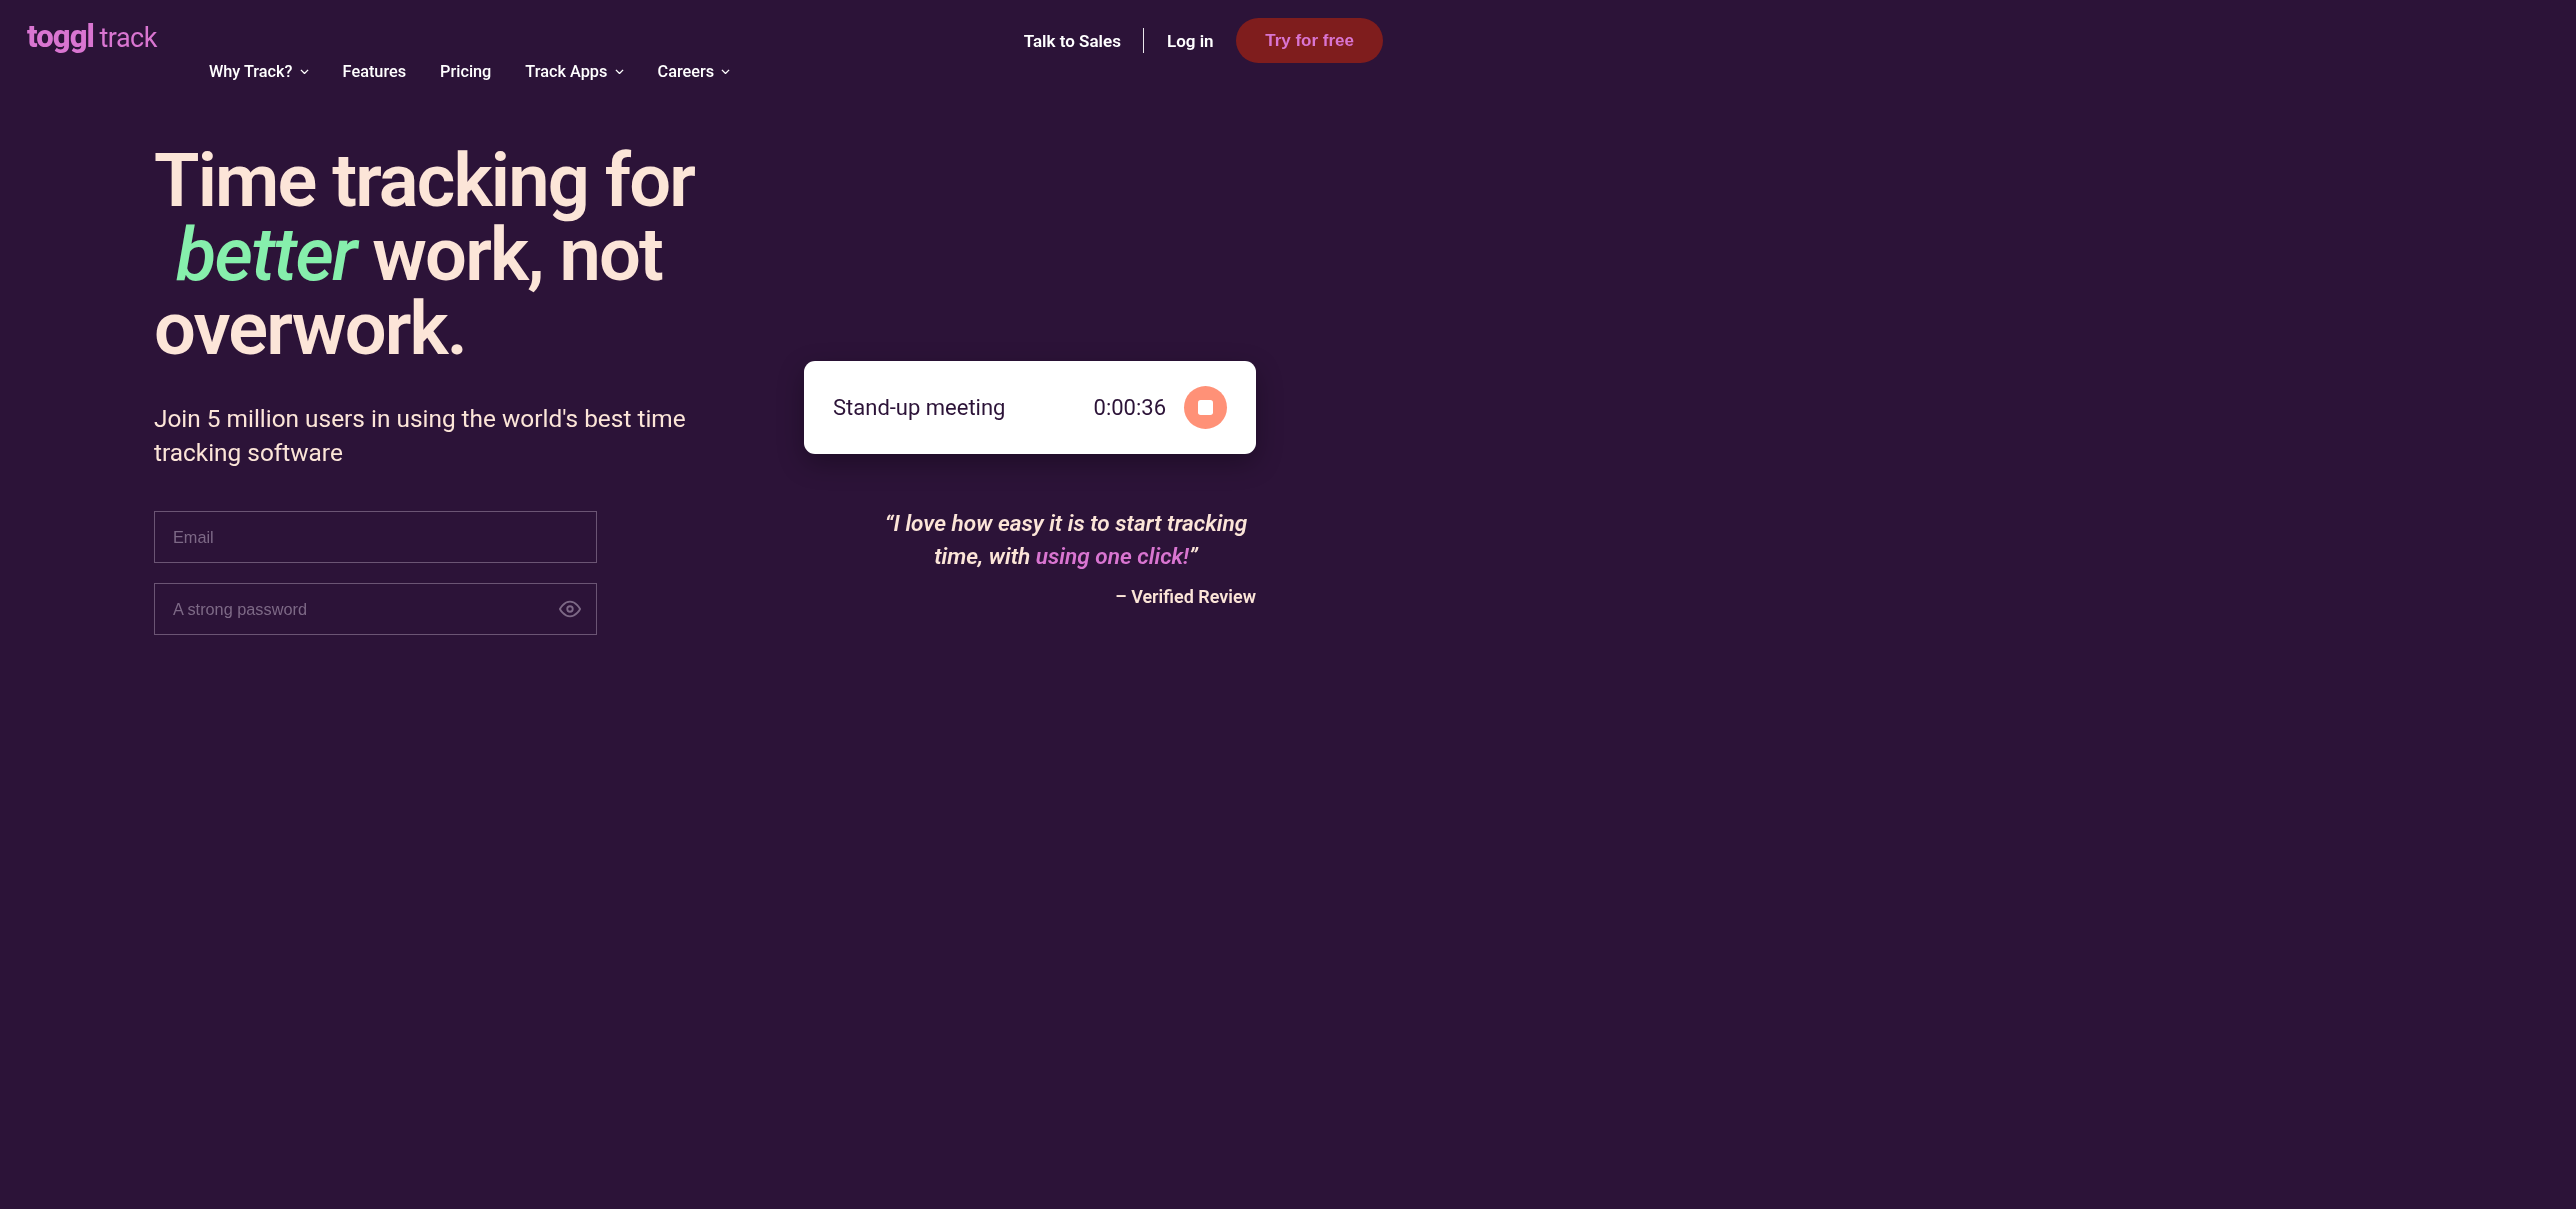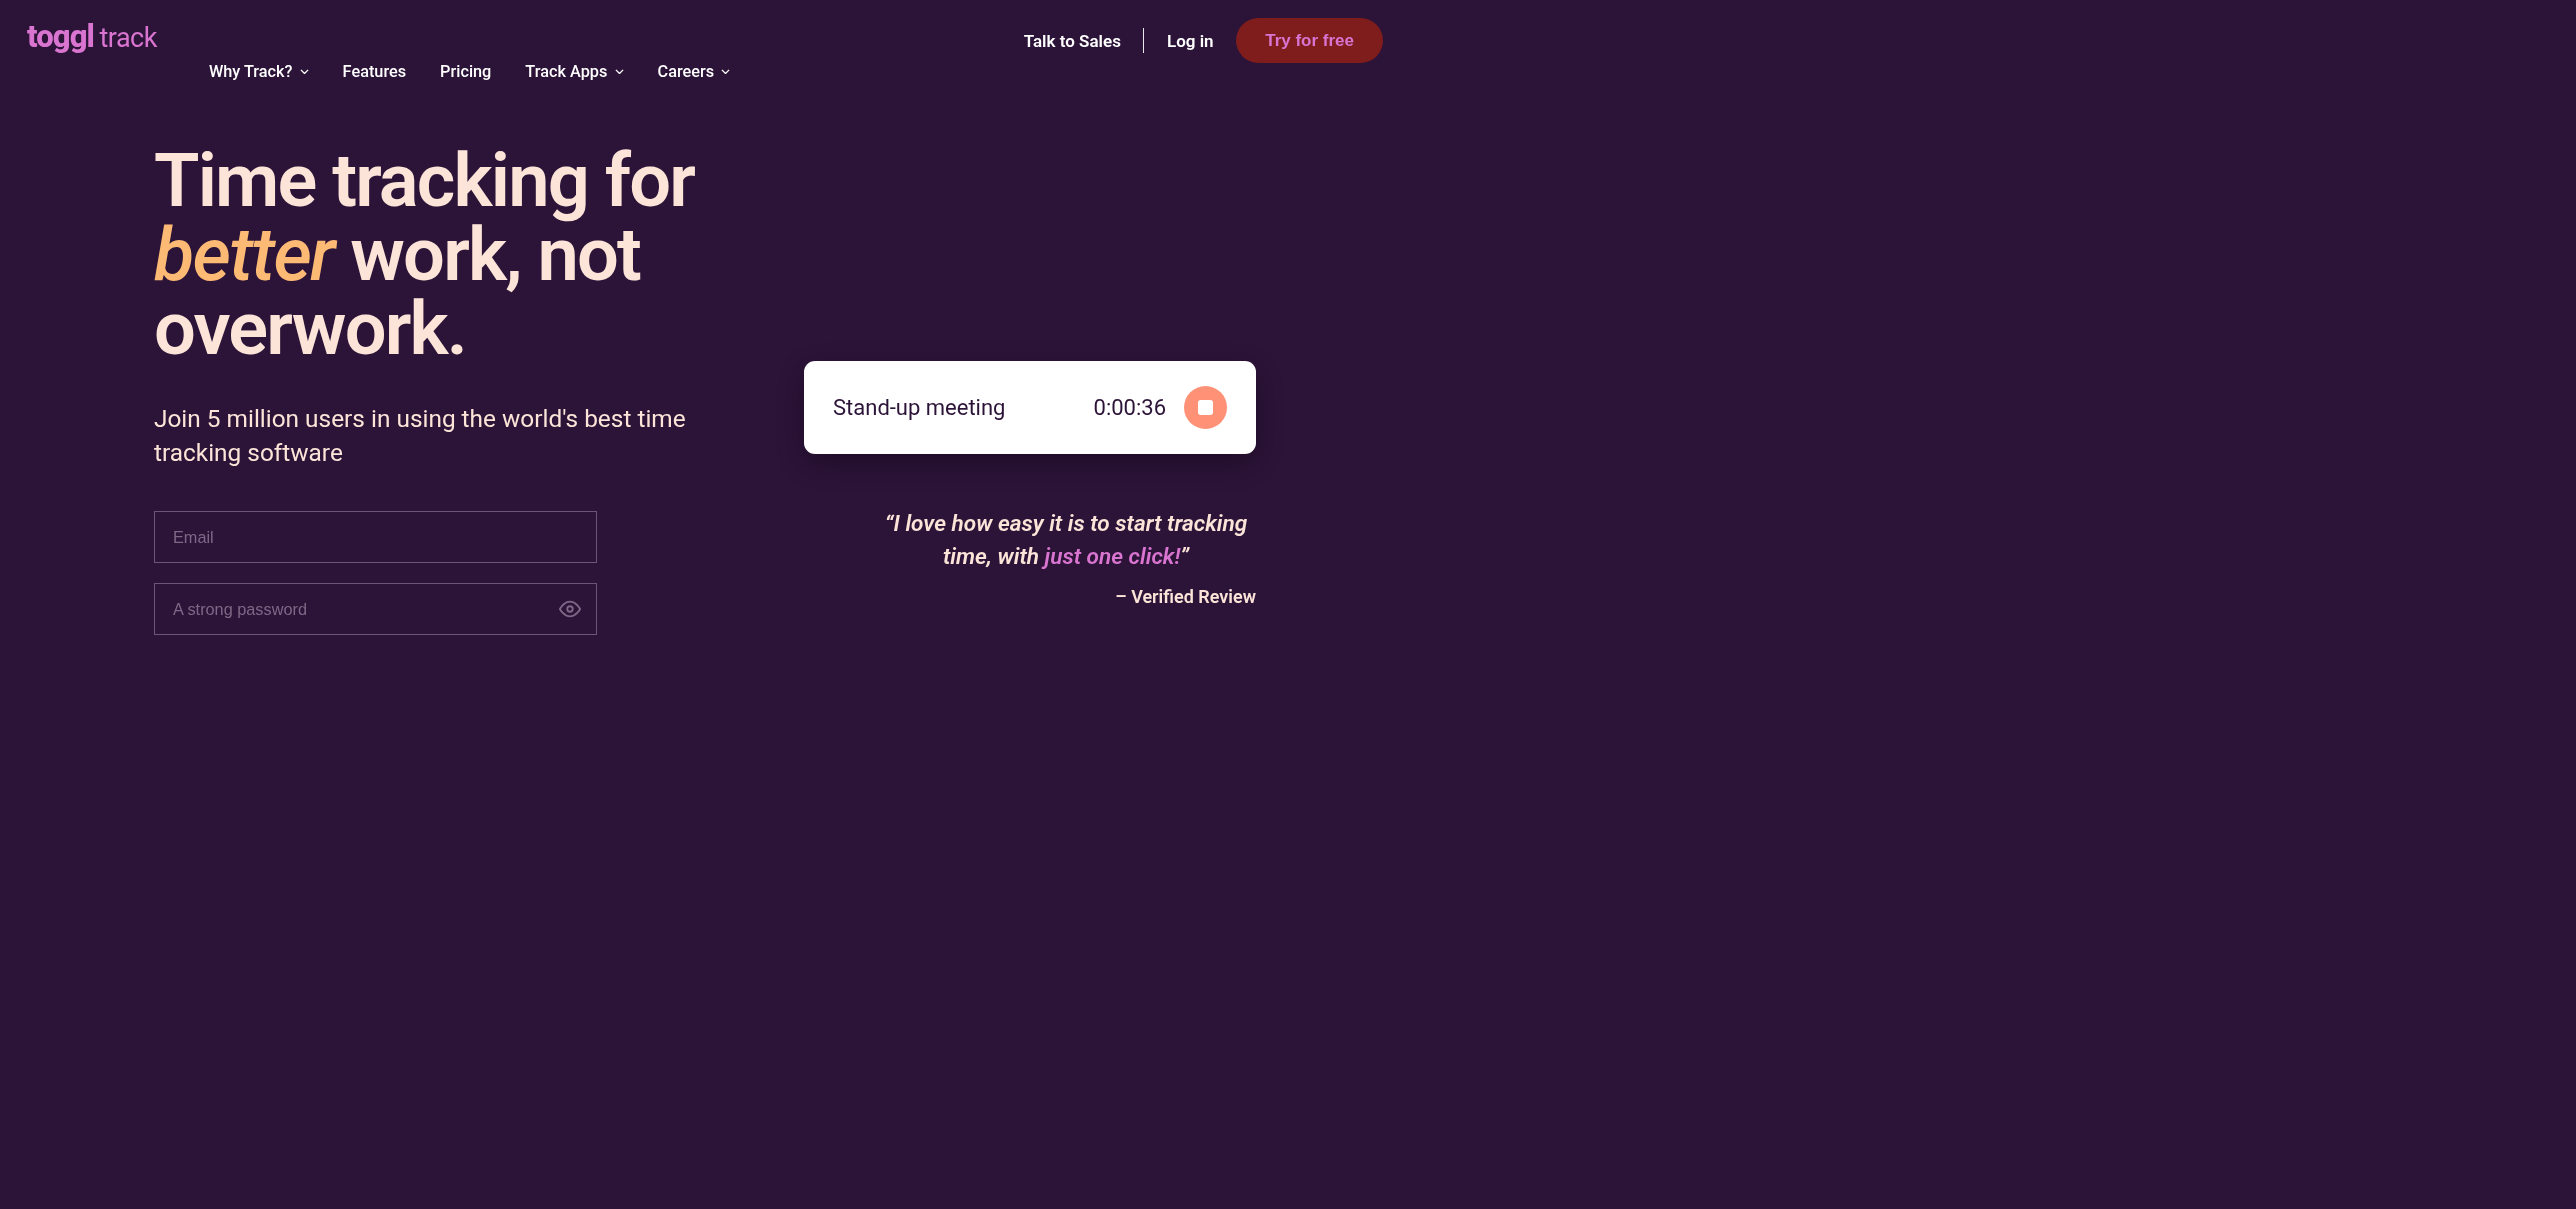--- a/index.html
+++ b/index.html
@@ -95,23 +95,24 @@
     }
     .hero-title {
       font-size: 74px;
       font-weight: 600;
       line-height: 1.0;
       letter-spacing: -1.8px;
       color: #fce5d8;
       margin-bottom: 36px;
     }
     .hero-italic {
-      color: #fdba74;
+      color: #86efac;
       font-style: italic;
       font-weight: 500;
+      margin-left: 22px;
     }
     .subtitle {
       font-size: 24.4px;
       font-weight: 400;
       line-height: 1.4;
       color: #fce5d8;
       margin-bottom: 41px;
     }
     .form {
       display: flex;
@@ -324,18 +325,18 @@
 
   <div class="right">
     <div class="timer-card">
       <span class="timer-label">Stand-up meeting</span>
       <span class="timer-time">0:00:36</span>
       <button class="stop-btn">
         <span class="stop-square"></span>
       </button>
     </div>
     <p class="quote">
-      <span>“I love how easy it is to start tracking time, with </span><span class="quote-emph">just one click!</span><span>”</span>
+      <span>“I love how easy it is to start tracking time, with </span><span class="quote-emph">using one click!</span><span>”</span>
     </p>
     <p class="attribution">– Verified Review</p>
   </div>
 </div>
 
 
 </body></html>

